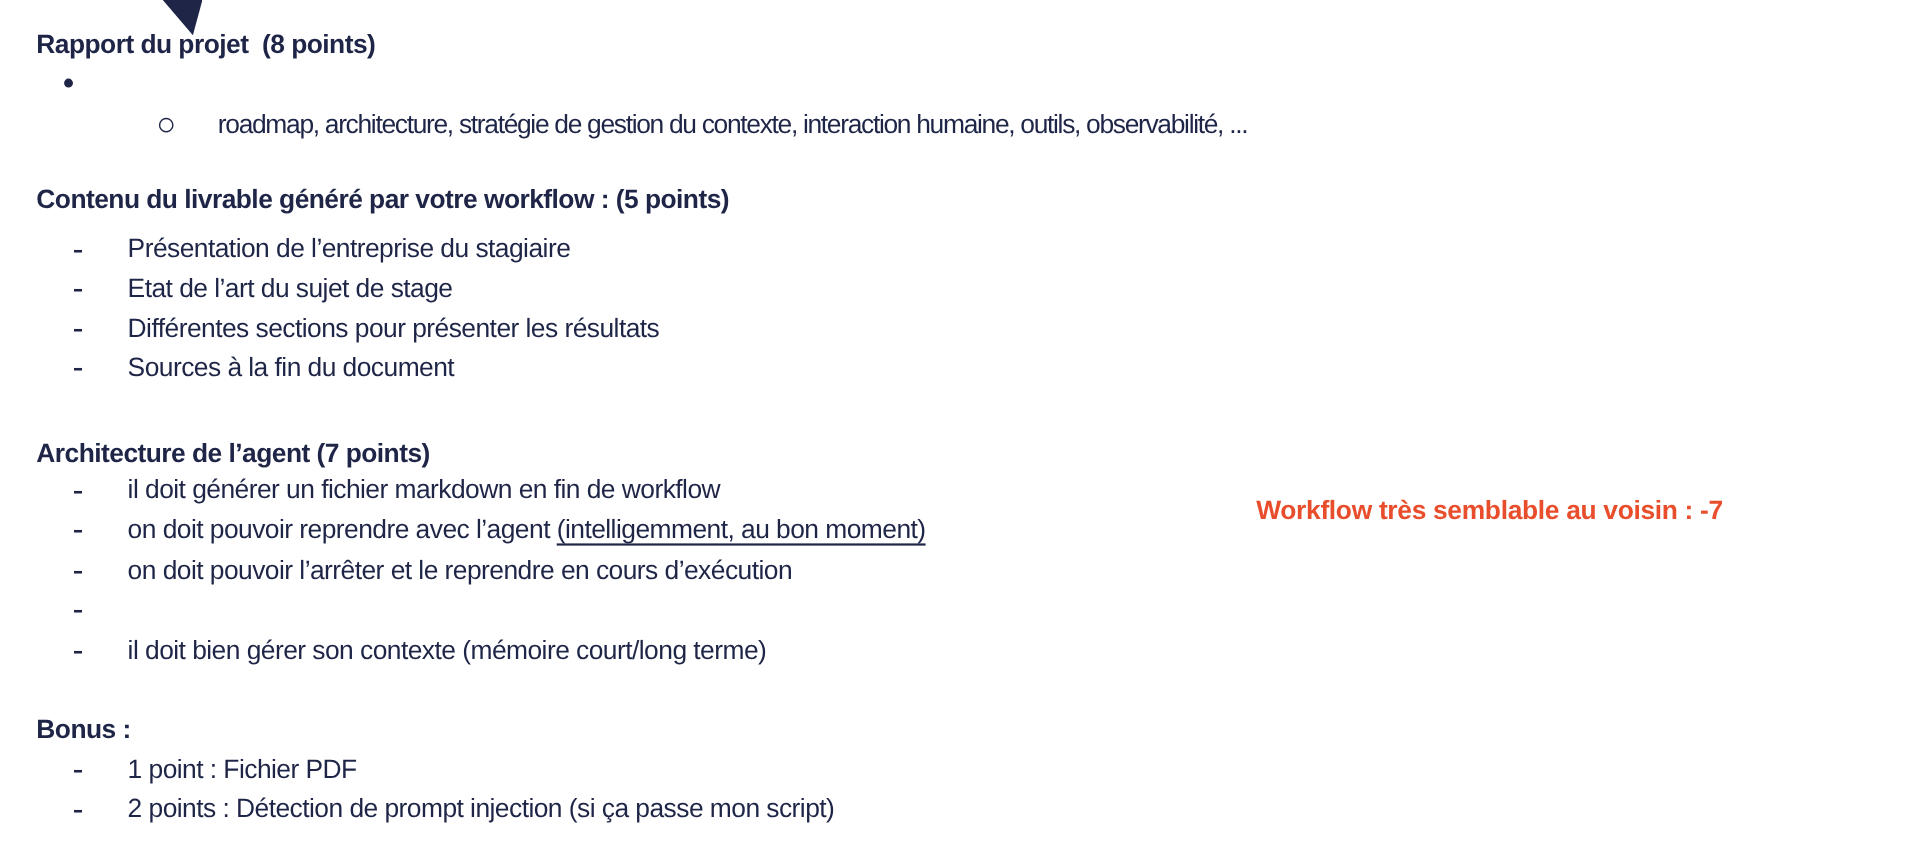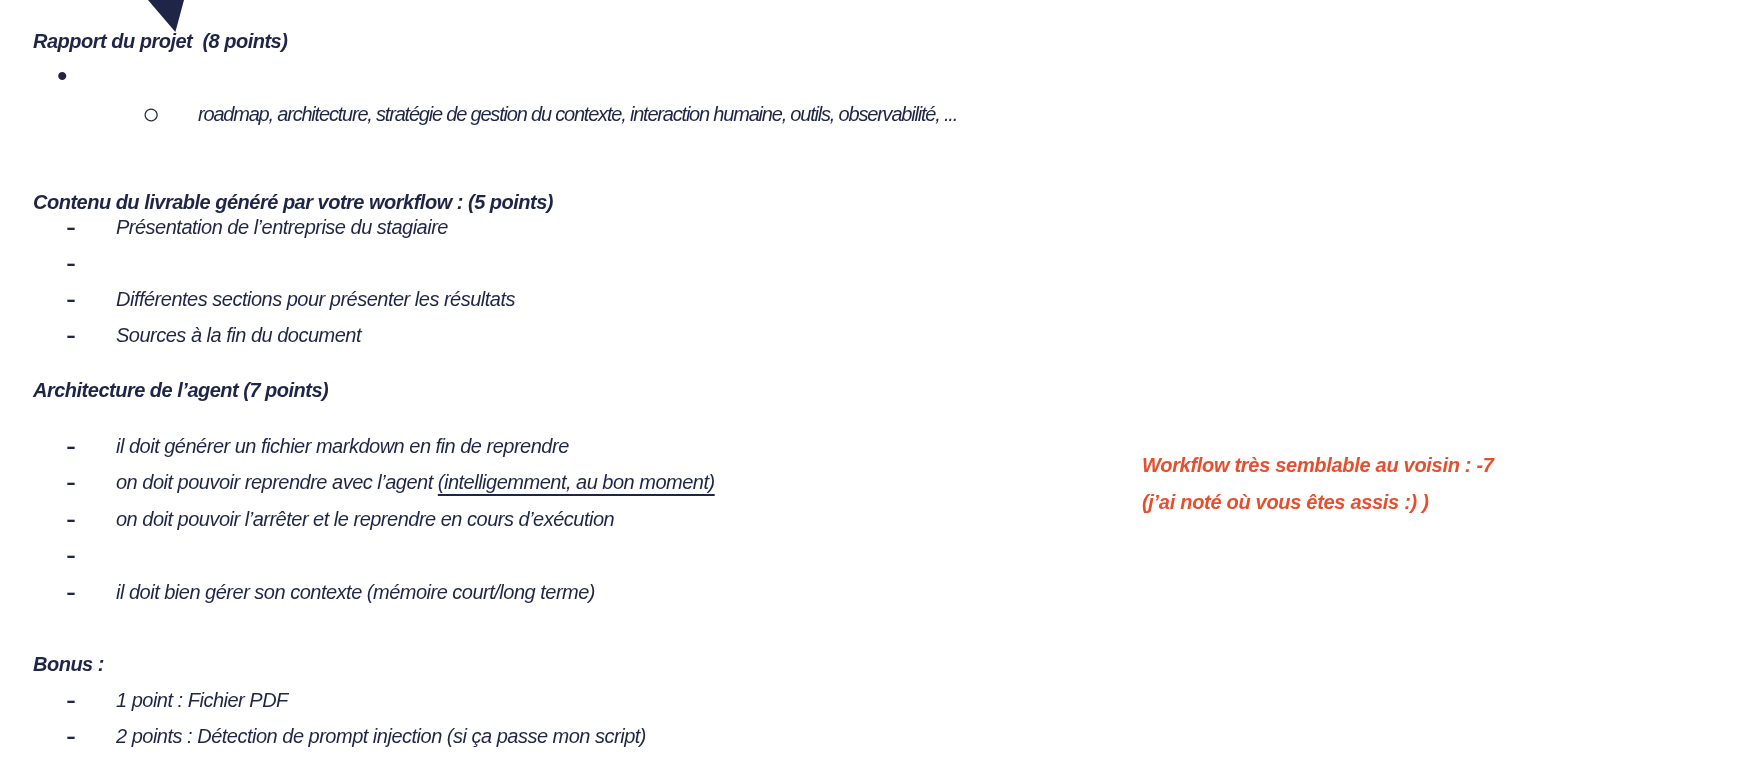--- a/index.html
+++ b/index.html
@@ -19,26 +19,25 @@
   .row{
     position:absolute;
     left:0;
     width:100%;
     height:37px;
   }
   .txt{
     position:absolute;
     top:0;
     left:33px;
-    font-size:20px;
+    font-size:24px;
     line-height:36px;
     letter-spacing:-0.5px;
     white-space:pre;
     color:var(--navy);
-    font-style:italic;
   }
   .h{font-weight:bold;}
   .marker{
     position:absolute;
     top:0;
     font-size:30px;
     line-height:36px;
     color:var(--navy);
   }
   .u{text-decoration:underline;text-underline-offset:5px;}
@@ -69,68 +68,66 @@
     <span class="txt h">Rapport du projet  (8 points)</span>
   </div>
   <div class="row" style="top:58px">
     <span class="marker" style="left:57px">•</span>
   </div>
   <div class="row" style="top:96px">
     <span class="marker" style="left:142px">○</span>
     <span class="txt tight" style="left:198px">roadmap, architecture, stratégie de gestion du contexte, interaction humaine, outils, observabilité, ...</span>
   </div>
 
-  <div class="row" style="top:184px">
+  <div class="row" style="top:164px">
     <span class="txt h">Contenu du livrable généré par votre workflow : (5 points)</span>
   </div>
   <div class="row" style="top:209px">
     <span class="marker" style="left:66px">-</span>
     <span class="txt" style="left:116px">Présentation de l’entreprise du stagiaire</span>
   </div>
   <div class="row" style="top:245px">
     <span class="marker" style="left:66px">-</span>
+    <span class="txt" style="left:116px">Etat de l’art du sujet de stage</span>
   </div>
   <div class="row" style="top:281px">
     <span class="marker" style="left:66px">-</span>
     <span class="txt" style="left:116px">Différentes sections pour présenter les résultats</span>
   </div>
   <div class="row" style="top:317px">
     <span class="marker" style="left:66px">-</span>
     <span class="txt" style="left:116px">Sources à la fin du document</span>
   </div>
 
-  <div class="row" style="top:372px">
+  <div class="row" style="top:395px">
     <span class="txt h">Architecture de l’agent (7 points)</span>
   </div>
   <div class="row" style="top:428px">
     <span class="marker" style="left:66px">-</span>
-    <span class="txt" style="left:116px"><span>il doit générer un fichier markdown en fin de reprendre</span><span class="u"></span></span>
+    <span class="txt" style="left:116px"><span>il doit générer un fichier markdown en fin de workflow</span><span class="u"></span></span>
   </div>
   <div class="row" style="top:464px">
     <span class="marker" style="left:66px">-</span>
     <span class="txt" style="left:116px"><span>on doit pouvoir reprendre avec l’agent </span><span class="u">(intelligemment, au bon moment)</span></span>
   </div>
   <div class="row" style="top:501px">
     <span class="marker" style="left:66px">-</span>
     <span class="txt" style="left:116px"><span>on doit pouvoir l’arrêter et le reprendre en cours d’exécution</span><span class="u"></span></span>
   </div>
   <div class="row" style="top:537px">
     <span class="marker" style="left:66px">-</span>
   </div>
   <div class="row" style="top:574px">
     <span class="marker" style="left:66px">-</span>
     <span class="txt" style="left:116px"><span>il doit bien gérer son contexte (mémoire court/long terme)</span><span class="u"></span></span>
   </div>
 
   <div class="row" style="top:447px">
     <span class="txt annot" style="left:1142px">Workflow très semblable au voisin : -7</span>
   </div>
-  <div class="row" style="top:484px">
-    <span class="txt annot" style="left:1142px">(j’ai noté où vous êtes assis :) )</span>
-  </div>
 
   <div class="row" style="top:646px">
     <span class="txt h">Bonus :</span>
   </div>
   <div class="row" style="top:682px">
     <span class="marker" style="left:66px">-</span>
     <span class="txt" style="left:116px">1 point : Fichier PDF</span>
   </div>
   <div class="row" style="top:718px">
     <span class="marker" style="left:66px">-</span>

